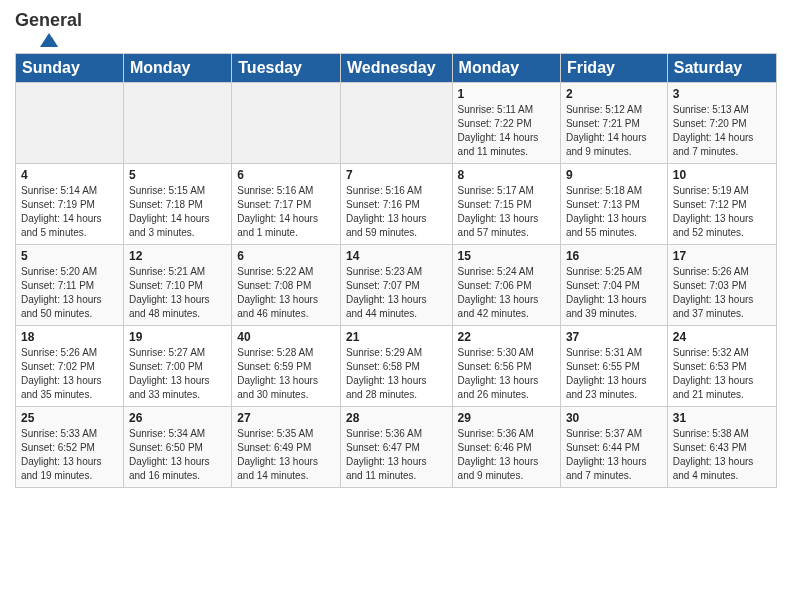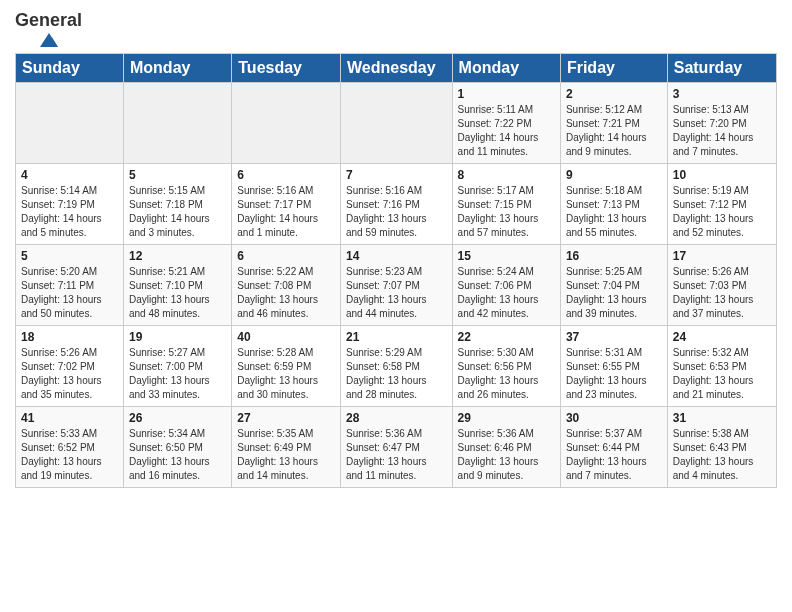--- a/index.html
+++ b/index.html
@@ -146,21 +146,21 @@
       <tr>
         <td><span class="day-number">18</span><span class="day-info">Sunrise: 5:26 AM<br>Sunset: 7:02 PM<br>Daylight: 13 hours<br>and 35 minutes.</span></td>
         <td><span class="day-number">19</span><span class="day-info">Sunrise: 5:27 AM<br>Sunset: 7:00 PM<br>Daylight: 13 hours<br>and 33 minutes.</span></td>
         <td><span class="day-number">40</span><span class="day-info">Sunrise: 5:28 AM<br>Sunset: 6:59 PM<br>Daylight: 13 hours<br>and 30 minutes.</span></td>
         <td><span class="day-number">21</span><span class="day-info">Sunrise: 5:29 AM<br>Sunset: 6:58 PM<br>Daylight: 13 hours<br>and 28 minutes.</span></td>
         <td><span class="day-number">22</span><span class="day-info">Sunrise: 5:30 AM<br>Sunset: 6:56 PM<br>Daylight: 13 hours<br>and 26 minutes.</span></td>
         <td><span class="day-number">37</span><span class="day-info">Sunrise: 5:31 AM<br>Sunset: 6:55 PM<br>Daylight: 13 hours<br>and 23 minutes.</span></td>
         <td><span class="day-number">24</span><span class="day-info">Sunrise: 5:32 AM<br>Sunset: 6:53 PM<br>Daylight: 13 hours<br>and 21 minutes.</span></td>
       </tr>
       <tr>
-        <td><span class="day-number">41</span><span class="day-info">Sunrise: 5:33 AM<br>Sunset: 6:52 PM<br>Daylight: 13 hours<br>and 19 minutes.</span></td>
+        <td><span class="day-number">25</span><span class="day-info">Sunrise: 5:33 AM<br>Sunset: 6:52 PM<br>Daylight: 13 hours<br>and 19 minutes.</span></td>
         <td><span class="day-number">26</span><span class="day-info">Sunrise: 5:34 AM<br>Sunset: 6:50 PM<br>Daylight: 13 hours<br>and 16 minutes.</span></td>
         <td><span class="day-number">27</span><span class="day-info">Sunrise: 5:35 AM<br>Sunset: 6:49 PM<br>Daylight: 13 hours<br>and 14 minutes.</span></td>
         <td><span class="day-number">28</span><span class="day-info">Sunrise: 5:36 AM<br>Sunset: 6:47 PM<br>Daylight: 13 hours<br>and 11 minutes.</span></td>
         <td><span class="day-number">29</span><span class="day-info">Sunrise: 5:36 AM<br>Sunset: 6:46 PM<br>Daylight: 13 hours<br>and 9 minutes.</span></td>
         <td><span class="day-number">30</span><span class="day-info">Sunrise: 5:37 AM<br>Sunset: 6:44 PM<br>Daylight: 13 hours<br>and 7 minutes.</span></td>
         <td><span class="day-number">31</span><span class="day-info">Sunrise: 5:38 AM<br>Sunset: 6:43 PM<br>Daylight: 13 hours<br>and 4 minutes.</span></td>
       </tr>
     </tbody>
 </table>
 

